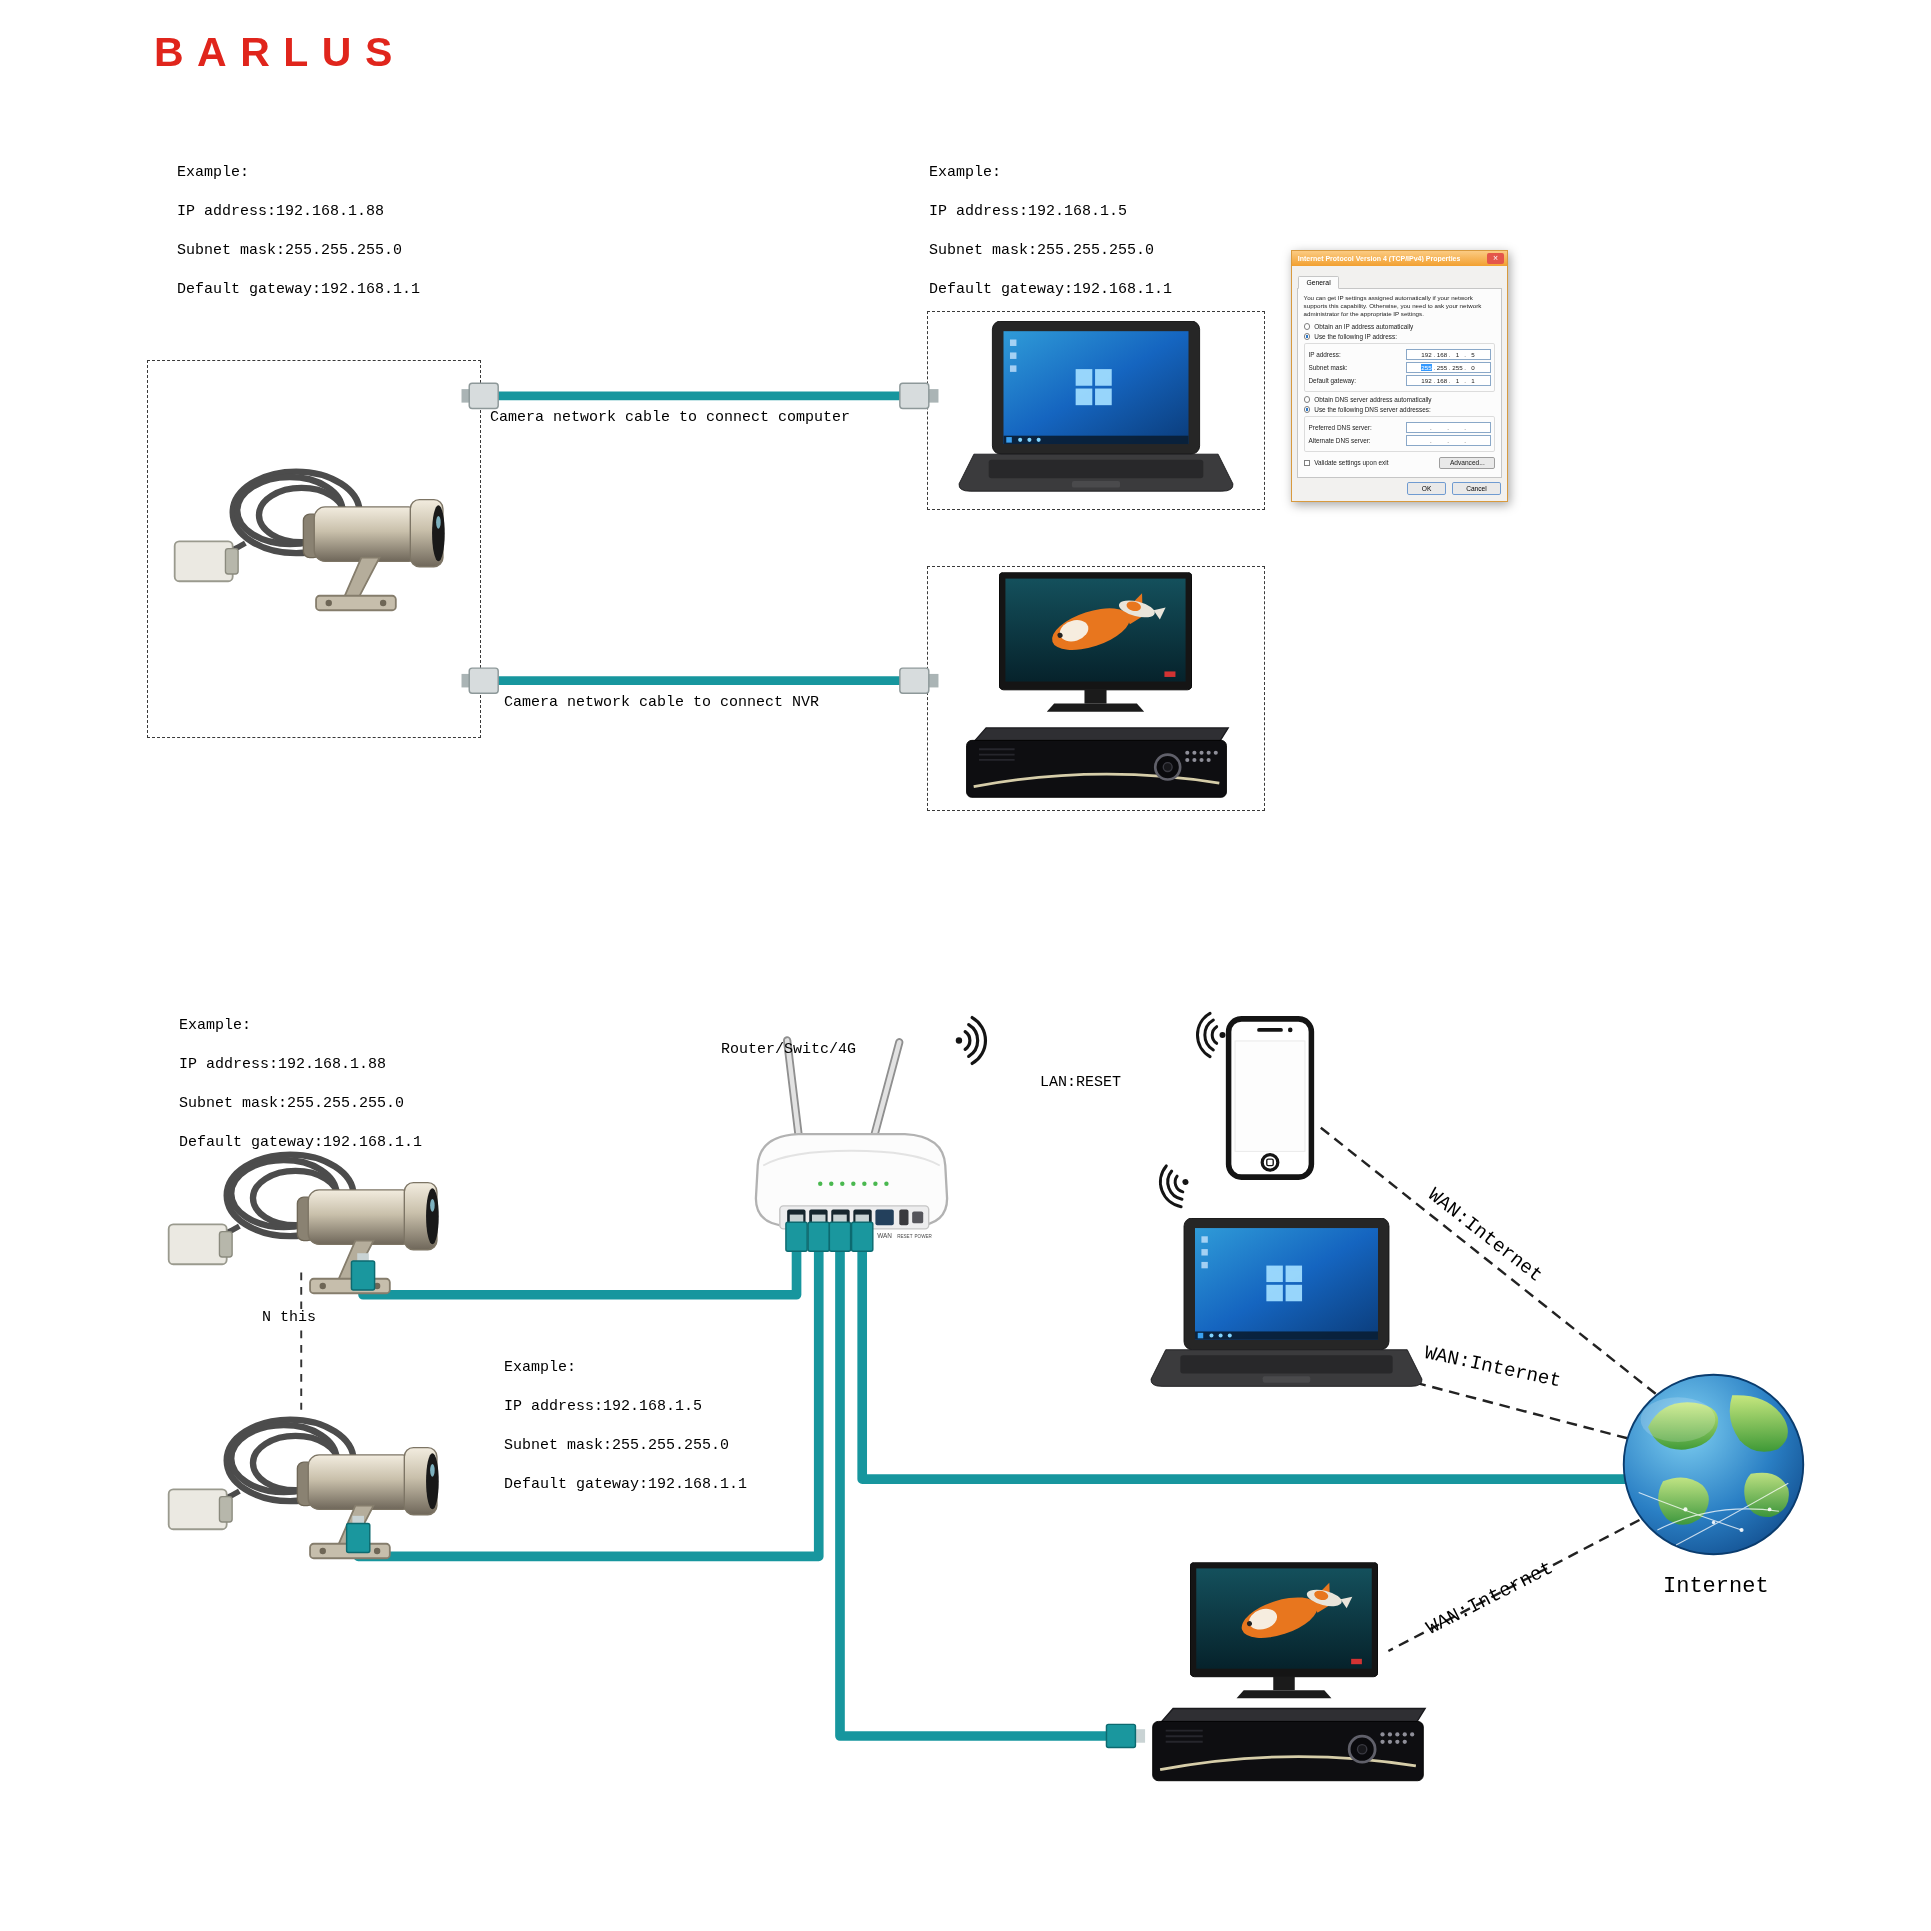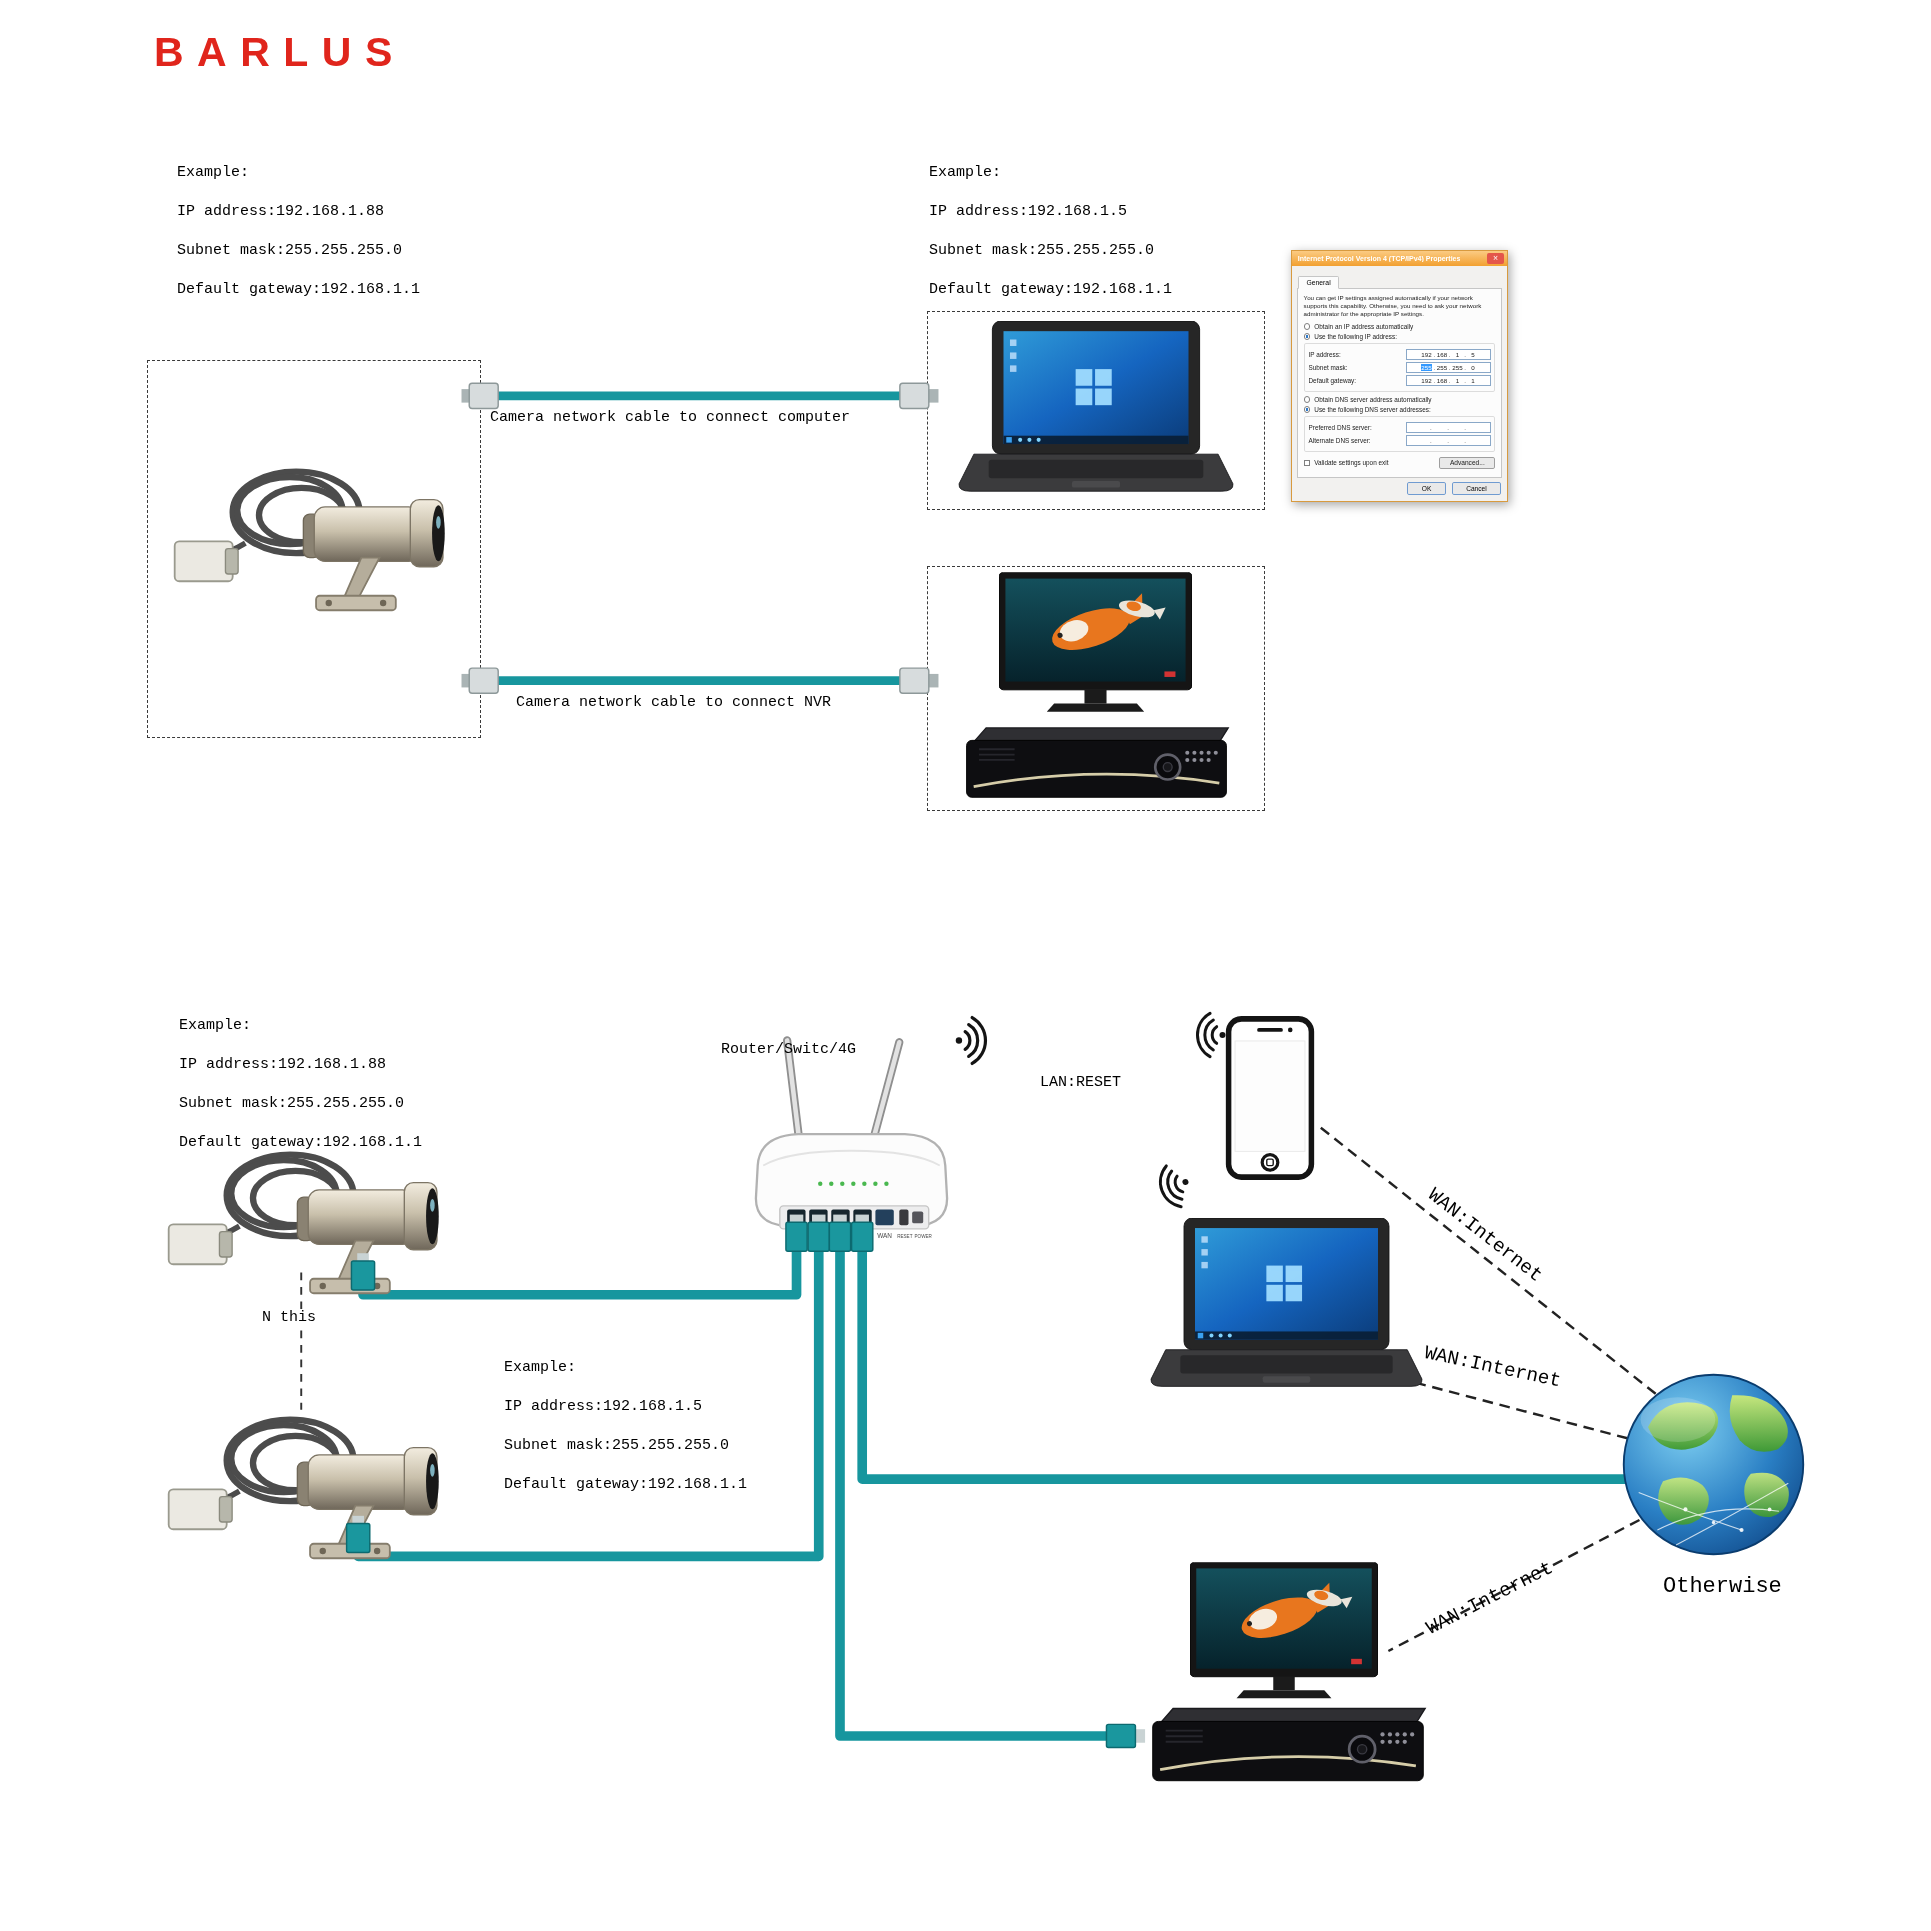--- a/index.html
+++ b/index.html
@@ -244,29 +244,29 @@
   <div>Default gateway:192.168.1.1</div>
 </div>
 <div class="abs ex mono" style="left:504px;top:1348px">
   <div>Example:</div>
   <div>IP address:192.168.1.5</div>
   <div>Subnet mask:255.255.255.0</div>
   <div>Default gateway:192.168.1.1</div>
 </div>
 
 <div class="abs lbl mono" style="left:490px;top:409px">Camera network cable to connect computer</div>
-<div class="abs lbl mono" style="left:516px;top:694px">Camera network cable to connect NVR</div>
+<div class="abs lbl mono" style="left:504px;top:694px">Camera network cable to connect NVR</div>
 
 <div class="abs lbl mono" style="left:721px;top:1041px">Router/Switc/4G</div>
 <div class="abs lbl mono" style="left:1040px;top:1074px">LAN:RESET</div>
 <div class="abs lbl mono nsets" style="left:259px;top:1309px">N this</div>
 <div class="abs wan mono" style="left:1437px;top:1184px;transform:rotate(38deg)">WAN:Internet</div>
 <div class="abs wan mono" style="left:1427px;top:1342px;transform:rotate(12deg)">WAN:Internet</div>
 <div class="abs wan mono" style="left:1423px;top:1620px;transform:rotate(-27deg)">WAN:Internet</div>
-<div class="abs internet-lbl mono" style="left:1663px;top:1574px">Otherwise</div>
+<div class="abs internet-lbl mono" style="left:1663px;top:1574px">Internet</div>
 
 <svg class="abs dev" style="left:162px;top:454px;width:290px;height:182px" viewBox="0 0 320 200">
     <use href="#sym-camera"></use>
   </svg>
 <svg class="abs dev" style="left:951px;top:321px;width:290px;height:185px" viewBox="0 0 300 200">
     <use href="#sym-laptop"></use>
   </svg>
 <svg class="abs dev" style="left:999px;top:572px;width:193px;height:152px" viewBox="0 0 210 165">
     <use href="#sym-monitor"></use>
   </svg>

